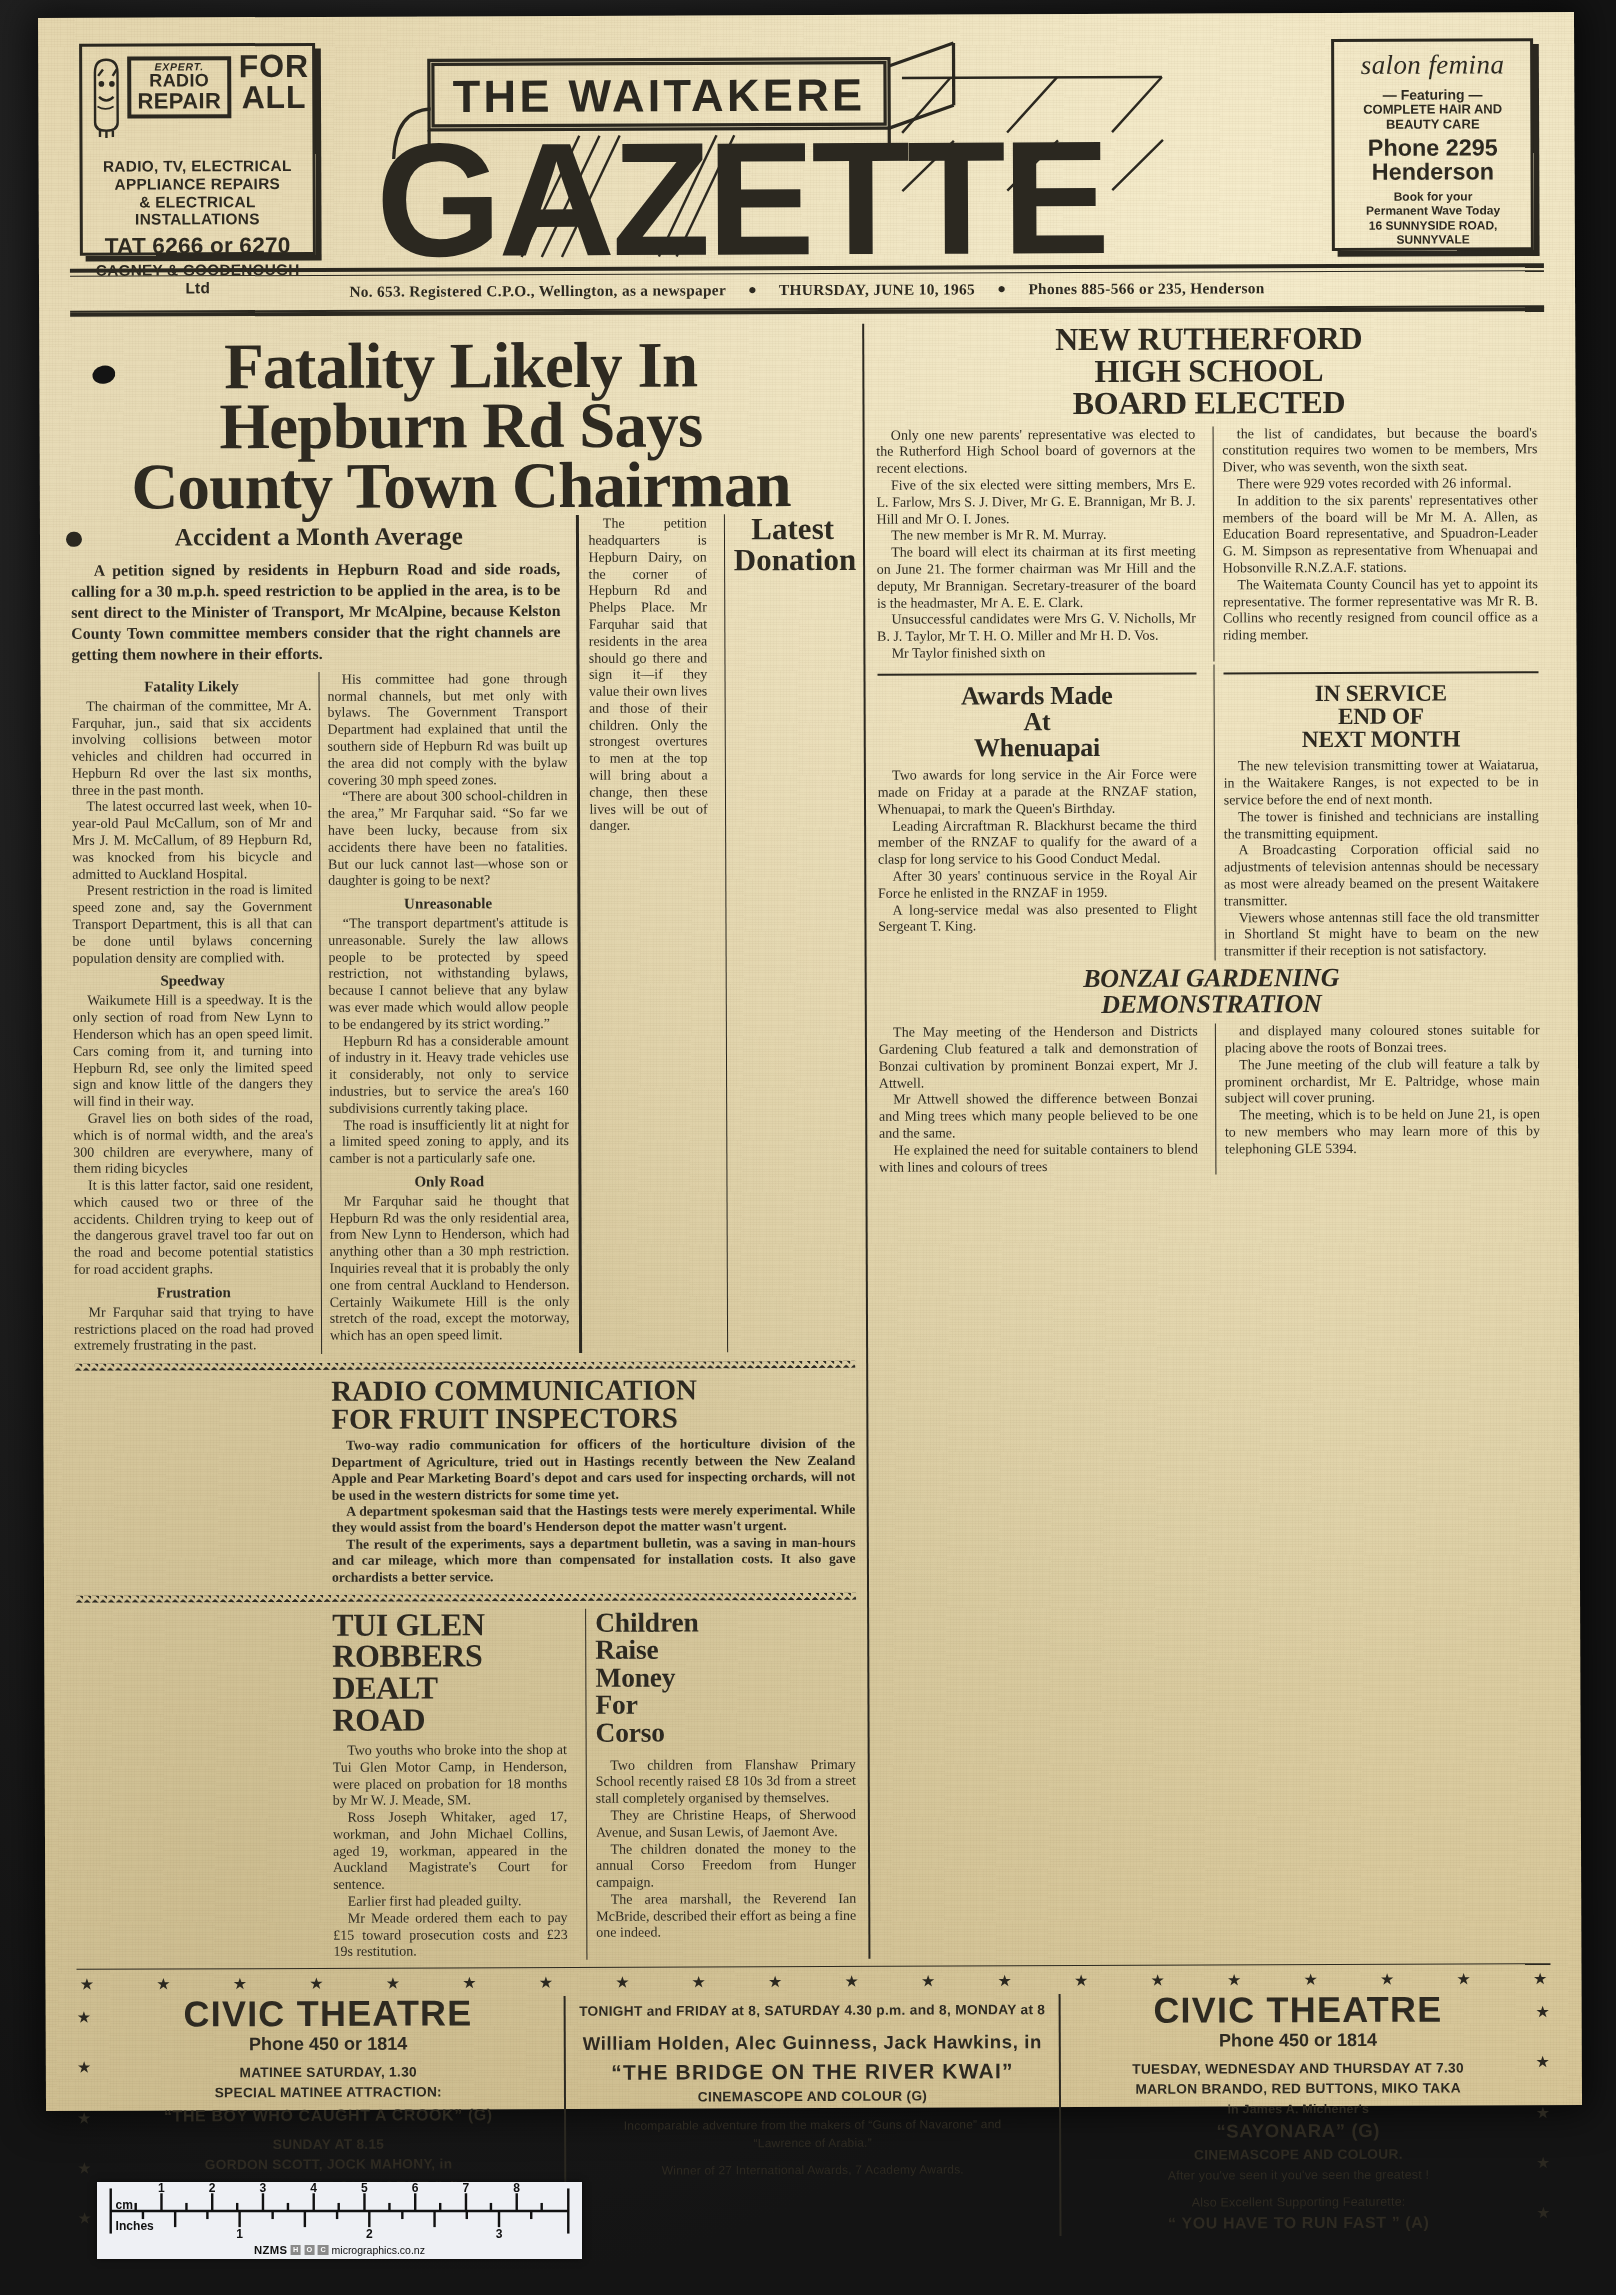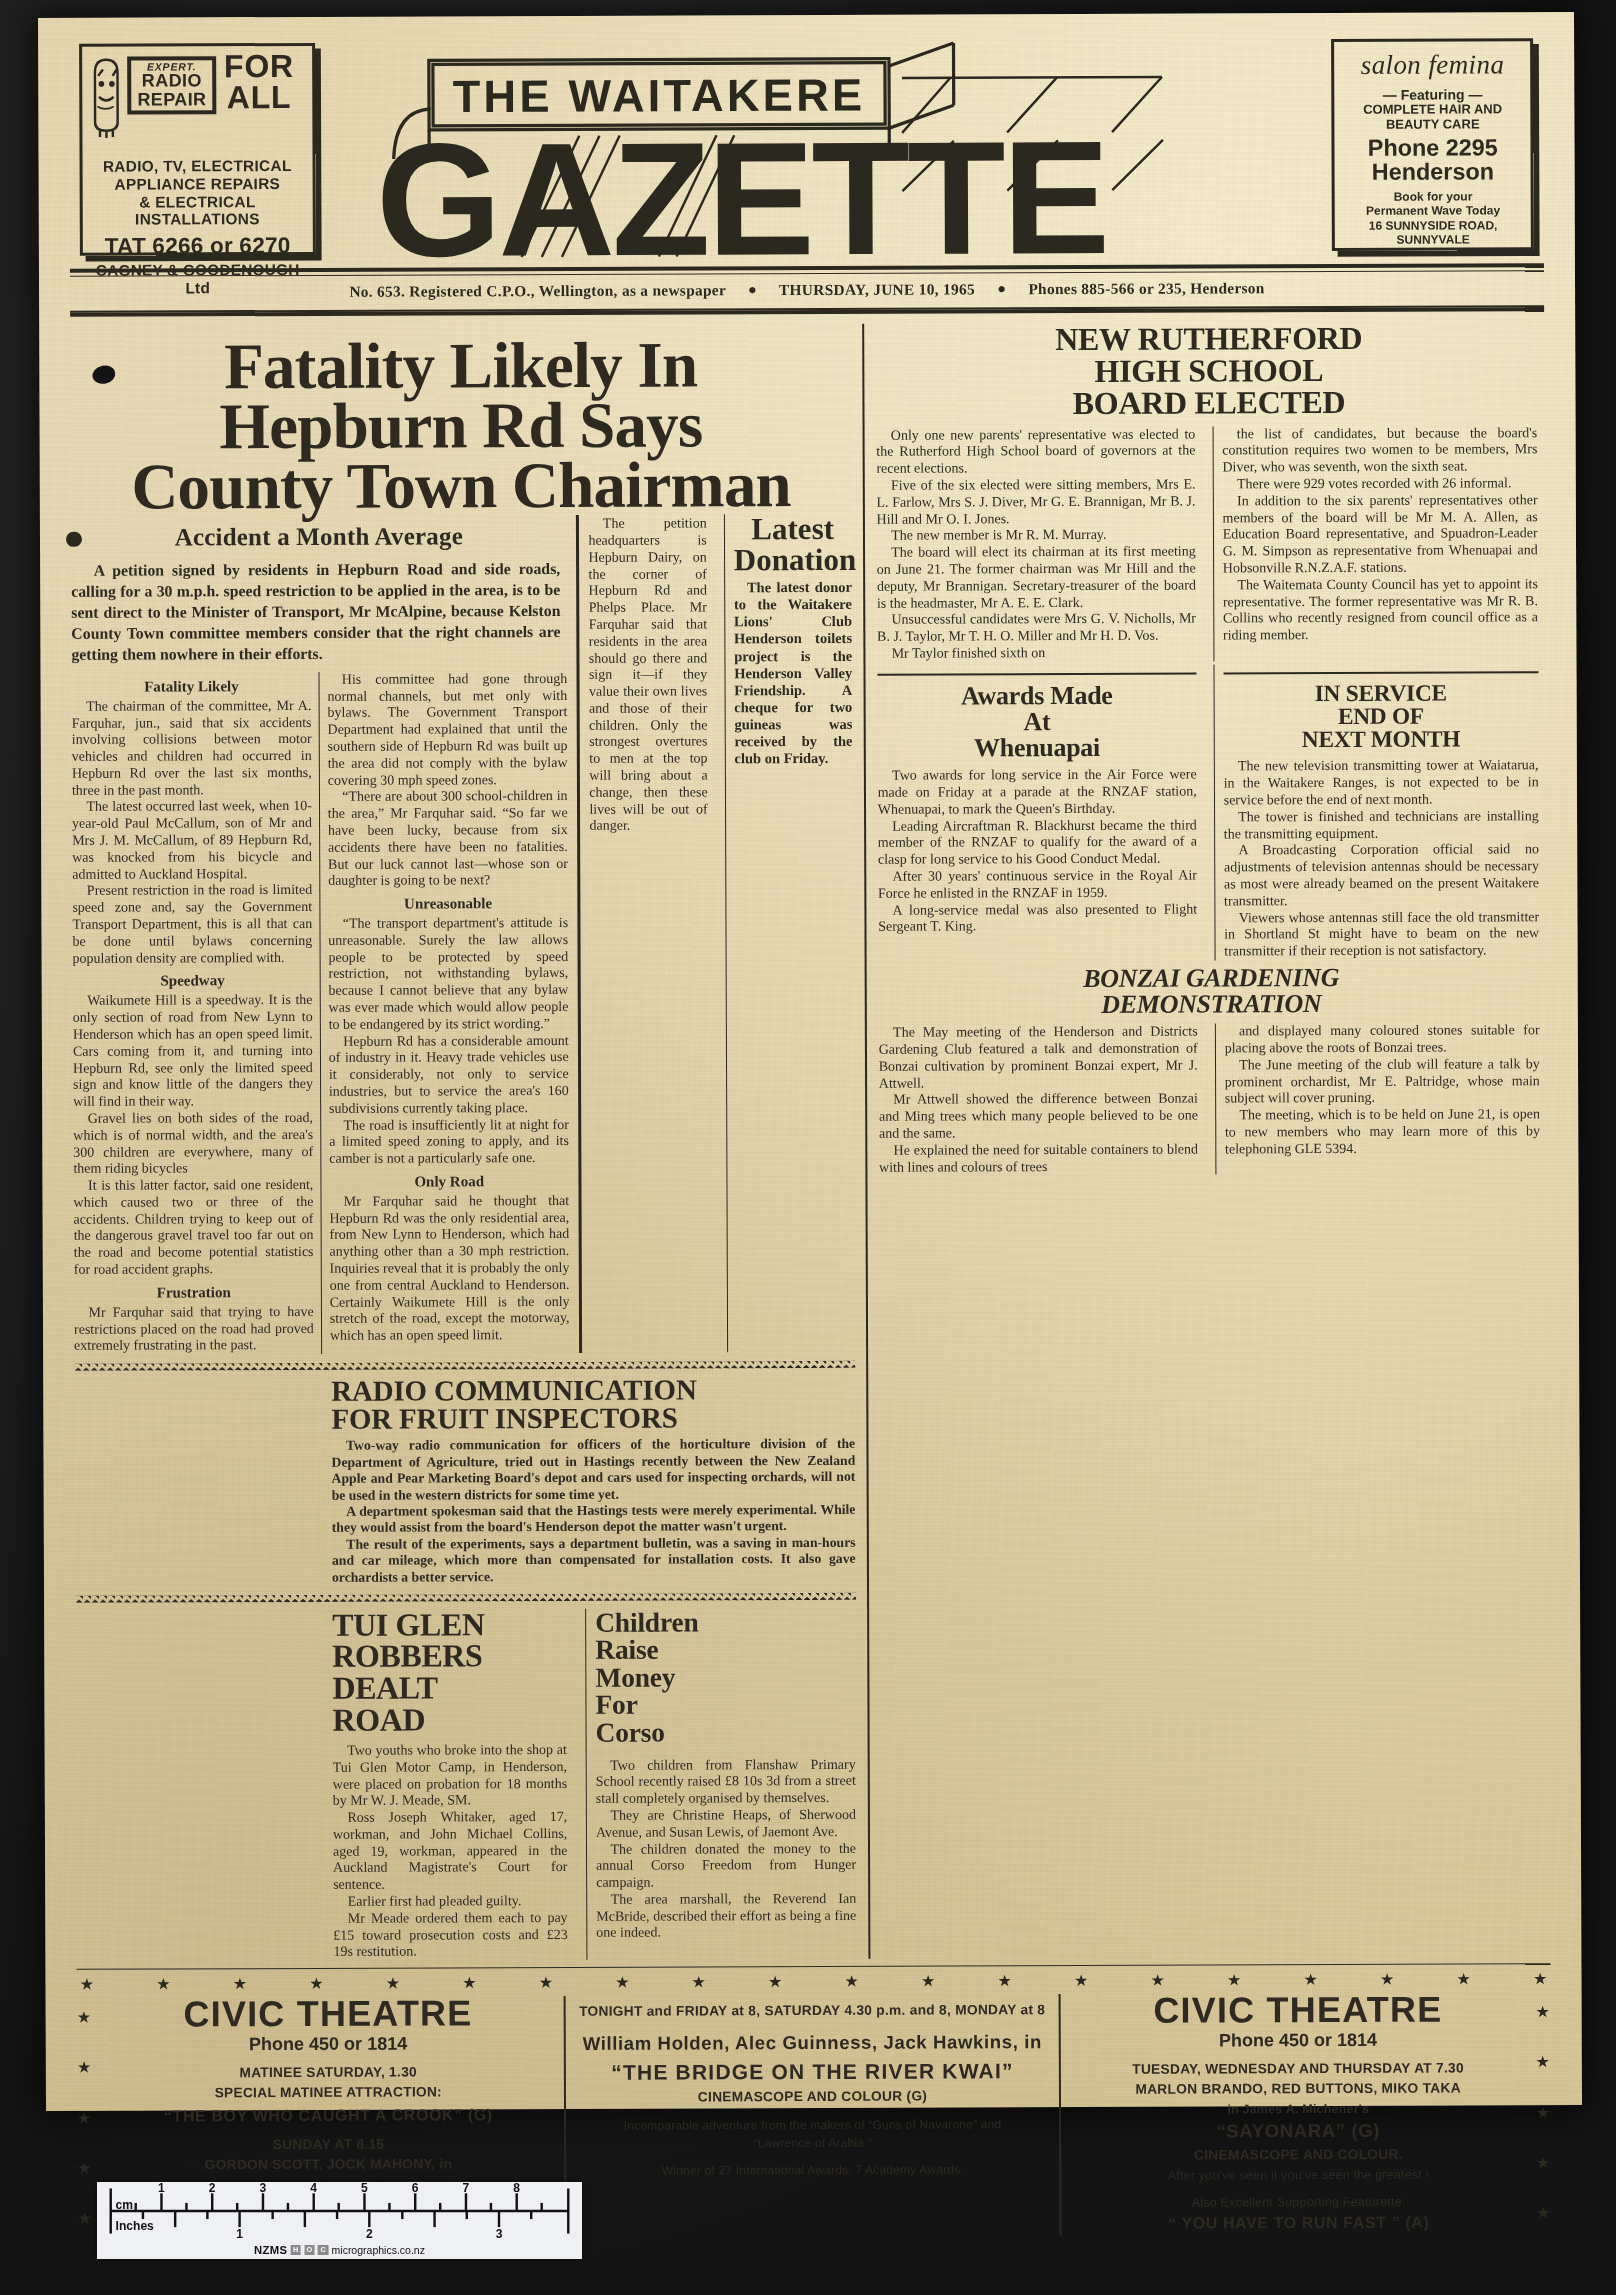--- a/index.html
+++ b/index.html
@@ -60,21 +60,21 @@
   
   #ad-radio { left: 9.7px; top: 8px; width: 236px; height: 212px; }
   #ad-radio .topline { display:flex; align-items:flex-start; gap:3.2px; }
   .tube-svg { flex: 0 0 auto; }
   .radio-badge {
     border: 4px solid #2b2820; padding: 0.8px 5.7px 2.4px;
     line-height: 1.02; margin-top: 5px;
   }
   .radio-badge .t1 { font-size: 10.5px; font-weight: bold; font-style: italic; letter-spacing:0.8px;}
   .radio-badge .t2 { font-size: 18px; font-weight: bold; letter-spacing:0.4px;}
-  .radio-badge .t3 { font-size: 18px; font-weight: bold; letter-spacing:0.4px;}
+  .radio-badge .t3 { font-size: 22px; font-weight: bold; letter-spacing:0.4px;}
   .forall { margin-left: 4.8px; text-align:center; line-height:.96; }
   .forall .l { font-size: 32px; font-weight: bold; letter-spacing: 0.8px; }
   #ad-radio .svc { font-size: 15.4px; font-weight: bold; line-height: 1.16; margin-top: 16px; letter-spacing:0.3px;}
   #ad-radio .tat { font-size: 22.6px; font-weight: bold; margin-top: 4.8px; letter-spacing:0.2px;}
   #ad-radio .firm { font-size: 15.4px; font-weight: bold; margin-top: 2.4px; letter-spacing:0.2px;}
 
   
   #ad-salon { right: 9.7px; top: 8px; width: 202px; height: 212px; }
   #ad-salon .sf { font-family:"Liberation Serif", serif; font-style: italic; font-size: 27px; letter-spacing:0.4px; margin-top:3.2px;}
   #ad-salon .feat { font-size: 14px; font-weight: bold; margin-top: 6.5px;}
@@ -343,21 +343,20 @@
           <div class="vrule"></div>
 
           <div style="width:273px;padding-left:9.7px;box-sizing:border-box;display:flex">
             <div style="width:137px;padding-right:8px;box-sizing:border-box">
               <p class="body" style="margin-top:0.8px">The petition headquarters is Hepburn Dairy, on the corner of Hepburn Rd and Phelps Place. Mr Farquhar said that residents in the area should go there and sign it—if they value their own lives and those of their children. Only the strongest overtures to men at the top will bring about a change, then these lives will be out of danger.</p>
             </div>
             <div class="vsep"></div>
             <div style="width:118px">
               <div class="latest-hd">Latest</div>
               <div class="latest-hd">Donation</div>
-              <div class="latest-body">The latest donor to the Waitakere Lions' Club Henderson toilets project is the Henderson Valley Friendship. A cheque for two guineas was received by the club on Friday.</div>
             </div>
           </div>
         </div>
 
         <div class="wavy"></div>
         <div style="padding-left:257px">
           <div class="deck-hd hd-36" style="text-align:left">RADIO COMMUNICATION</div>
           <div class="deck-hd hd-36" style="text-align:left">FOR FRUIT INSPECTORS</div>
           <p class="body" style="font-weight:bold;font-size:13.7px;margin-top:4.8px">Two-way radio communication for officers of the horticulture division of the Department of Agriculture, tried out in Hastings recently between the New Zealand Apple and Pear Marketing Board's depot and cars used for inspecting orchards, will not be used in the western districts for some time yet.</p>
           <p class="body" style="font-weight:bold;font-size:13.7px">A department spokesman said that the Hastings tests were merely experimental. While they would assist from the board's Henderson depot the matter wasn't urgent.</p>

